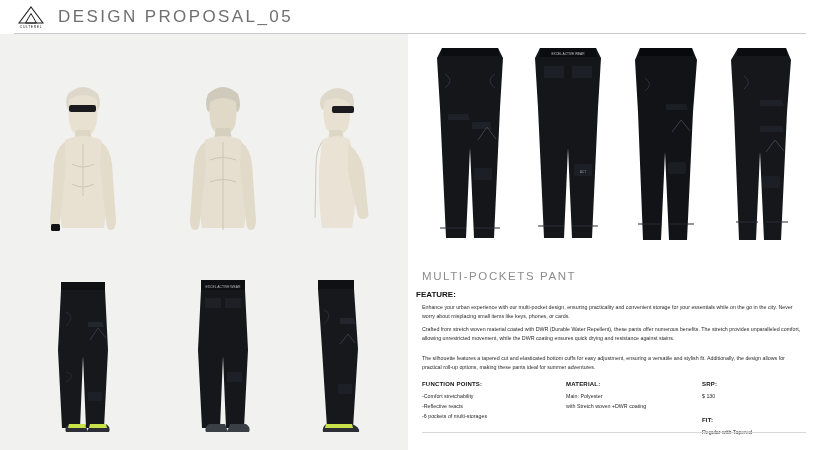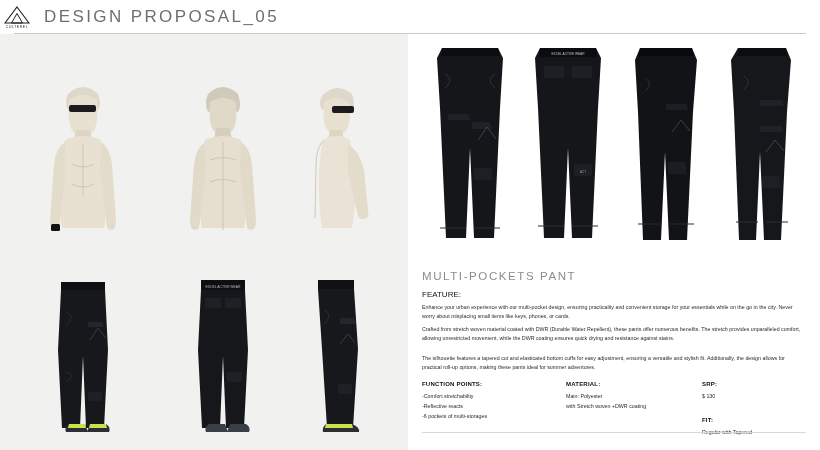--- a/index.html
+++ b/index.html
@@ -17,20 +17,21 @@
   }
 
   
   .header {
     position: absolute;
     top: 0; left: 0;
     width: 820px;
     height: 34px;
     display: flex;
     align-items: center;
+    padding-left: 14px;
     box-sizing: border-box;
   }
   .logo-wrap {
     display: flex;
     flex-direction: column;
     align-items: center;
     justify-content: center;
     width: 34px;
   }
   .logo-mark { display:block; }
@@ -91,24 +92,24 @@
     position: absolute;
     left: 14px;
     top: 236px;
     font-size: 11.5px;
     letter-spacing: 1.6px;
     color: #8c8c8e;
   }
 
   .feature-head {
     position: absolute;
-    left: 14px;
+    left: 8px;
     top: 256px;
     font-size: 8px;
-    font-weight: normal;
+    font-weight: bold;
     color: #111;
   }
 
   .para {
     position: absolute;
     left: 14px;
     width: 384px;
     font-size: 5.3px;
     line-height: 1.72;
     color: #2a2a2a;

